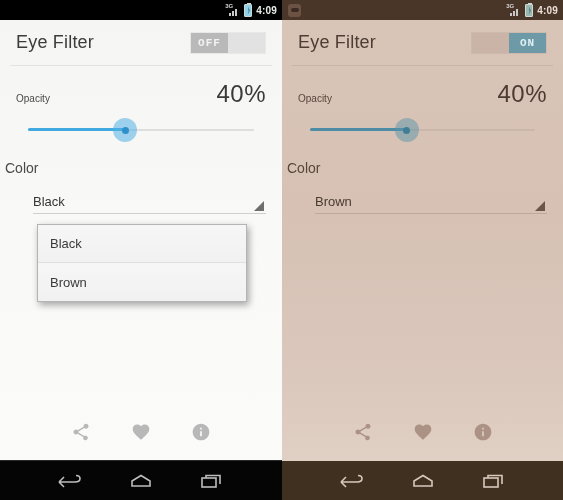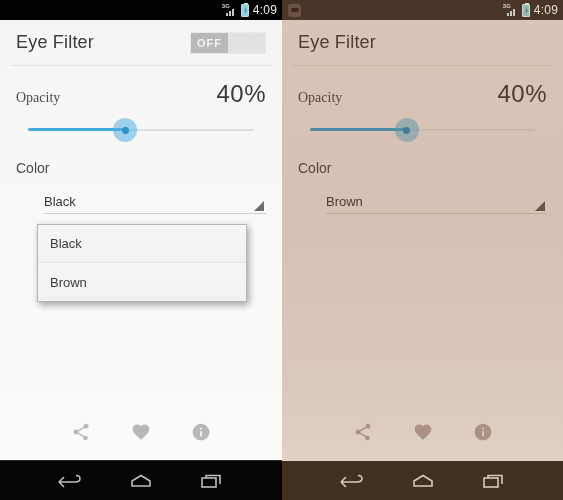--- a/index.html
+++ b/index.html
@@ -80,23 +80,24 @@
   .batt:before {
     content:""; position:absolute; top:-2px; left:2px;
     width:4px; height:1px; background:#cfd8d4;
   }
   .batt:after {
     content:""; position:absolute; top:2px; left:2px;
     width: 3px; height: 8px; background: #3d6b7a;
     clip-path: polygon(60% 0, 20% 45%, 55% 45%, 20% 100%, 100% 40%, 55% 40%);
   }
   .clock {
-    font-size: 12px;
+    font-size: 10px;
     color: #e8efe9;
     letter-spacing: 0.2px;
+    font-weight: bold;
   }
   .phone.right .clock { color: #e9ded6; }
 
   
   .appbody {
     flex: 1 1 auto;
     position: relative;
     display: flex;
     flex-direction: column;
   }
@@ -121,20 +122,21 @@
     flex: 1;
     letter-spacing: 0.2px;
   }
   .phone.right .title { color: #4e3d34; }
 
   
   .switch {
     width: 76px; height: 22px;
     position: relative;
     border: 1px solid rgba(0,0,0,0.05);
+    font-family: Liberation Mono, monospace;
   }
   .switch .track-a, .switch .track-b {
     position: absolute; top: 0; height: 100%; width: 50%;
   }
   .switch.off .track-a { left: 0; background: #b9b9b9; }
   .switch.off .track-b { right: 0; background: #e2e2e2; }
   .switch.on  .track-a { left: 0; background: #c9b4a7; }
   .switch.on  .track-b { right: 0; background: #6d9aa6; }
   .switch .lbl {
     position: absolute; top: 0; height: 100%;
@@ -153,24 +155,23 @@
   }
   .phone.right .divider { background: #c9b4a6; }
 
   
   .opacity-row {
     padding: 14px 16px 0 16px;
     display: flex;
     align-items: baseline;
   }
   .op-label {
-    font-size: 14px;
+    font-size: 10px;
     color: #4a4a4a;
     flex: 1;
-    font-family: Liberation Serif, serif;
   }
   .phone.right .op-label { color: #59463b; }
   .op-value {
     font-size: 24px;
     color: #3a3a3a;
     letter-spacing: 0.5px;
   }
   .phone.right .op-value { color: #4c3b31; }
 
   
@@ -207,21 +208,21 @@
   }
   .phone.right .slider .thumb { background: rgba(90,150,170,0.5); }
   .slider .thumb:after {
     content: "";
     width: 7px; height: 7px; border-radius: 50%;
     background: #2e90c8;
   }
   .phone.right .slider .thumb:after { background: #3f7e95; }
 
   
-  .color-section { padding: 18px 16px 0 16px; }
+  .color-section { padding: 18px 16px 0 5px; }
   .color-label {
     font-size: 14px;
     color: #4a4a4a;
   }
   .phone.right .color-label { color: #59463b; }
 
   .spinner {
     margin: 14px 0 0 28px;
     position: relative;
     height: 24px;
@@ -425,20 +426,25 @@
         </span>
         <span class="batt"></span>
         <span class="clock">4:09</span>
       </div>
     </div>
 
     <div class="appbody">
 
       <div class="header">
         <div class="title">Eye Filter</div>
+        <div class="switch on">
+          <span class="track-a"></span>
+          <span class="track-b"></span>
+          <span class="lbl">ON</span>
+        </div>
       </div>
 
       <div class="divider"></div>
 
       <div class="opacity-row">
         <div class="op-label">Opacity</div>
         <div class="op-value">40%</div>
       </div>
 
       <div class="slider-wrap">

